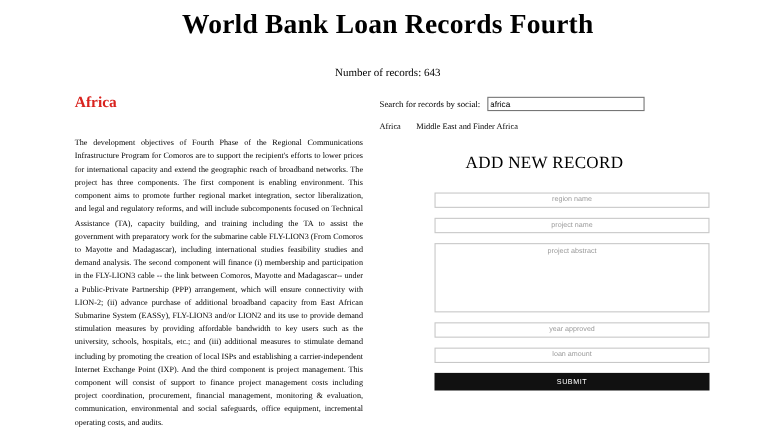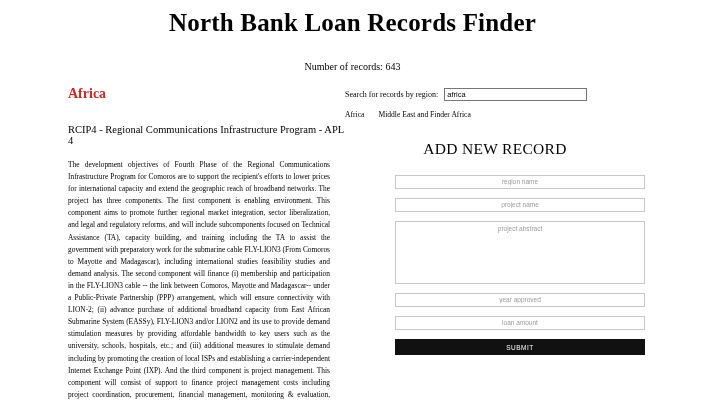--- a/index.html
+++ b/index.html
@@ -154,35 +154,34 @@
     font-family: "Liberation Sans", sans-serif;
     font-size: 6.5px;
     letter-spacing: 0.5px;
     cursor: pointer;
     margin-top: 3px;
   }
 </style>
 </head>
 <body>
 
-<h1 class="page-title">North Bank Loan Records Finder</h1>
+<h1 class="page-title">World Bank Loan Records Fourth</h1>
 <div class="record-count">Number of records: 643</div>
 
 <div class="columns">
 
   <div class="left-col">
     <div class="region-heading">Africa</div>
-    <div class="project-title">RCIP4 - Regional Communications Infrastructure Program - APL 4</div>
     <p class="abstract">The development objectives of Fourth Phase of the Regional Communications Infrastructure Program for Comoros are to support the recipient's efforts to lower prices for international capacity and extend the geographic reach of broadband networks. The project has three components. The first component is enabling environment. This component aims to promote further regional market integration, sector liberalization, and legal and regulatory reforms, and will include subcomponents focused on Technical Assistance (TA), capacity building, and training including the TA to assist the government with preparatory work for the submarine cable FLY-LION3 (From Comoros to Mayotte and Madagascar), including international studies feasibility studies and demand analysis. The second component will finance (i) membership and participation in the FLY-LION3 cable -- the link between Comoros, Mayotte and Madagascar-- under a Public-Private Partnership (PPP) arrangement, which will ensure connectivity with LION-2; (ii) advance purchase of additional broadband capacity from East African Submarine System (EASSy), FLY-LION3 and/or LION2 and its use to provide demand stimulation measures by providing affordable bandwidth to key users such as the university, schools, hospitals, etc.; and (iii) additional measures to stimulate demand including by promoting the creation of local ISPs and establishing a carrier-independent Internet Exchange Point (IXP). And the third component is project management. This component will consist of support to finance project management costs including project coordination, procurement, financial management, monitoring &amp; evaluation, communication, environmental and social safeguards, office equipment, incremental operating costs, and audits.</p>
 
   </div>
 
   <div class="right-col">
     <div class="search-row">
-      <span class="search-label">Search for records by region:</span>
+      <span class="search-label">Search for records by social:</span>
       <input class="search-input" type="text" value="africa" style="">
     </div>
     <div class="region-links">
       <span>Africa</span><span>Middle East and Finder Africa</span>
     </div>
 
     <div class="add-heading">ADD NEW RECORD</div>
 
     <div class="form">
       <input type="text" placeholder="region name" style="">

